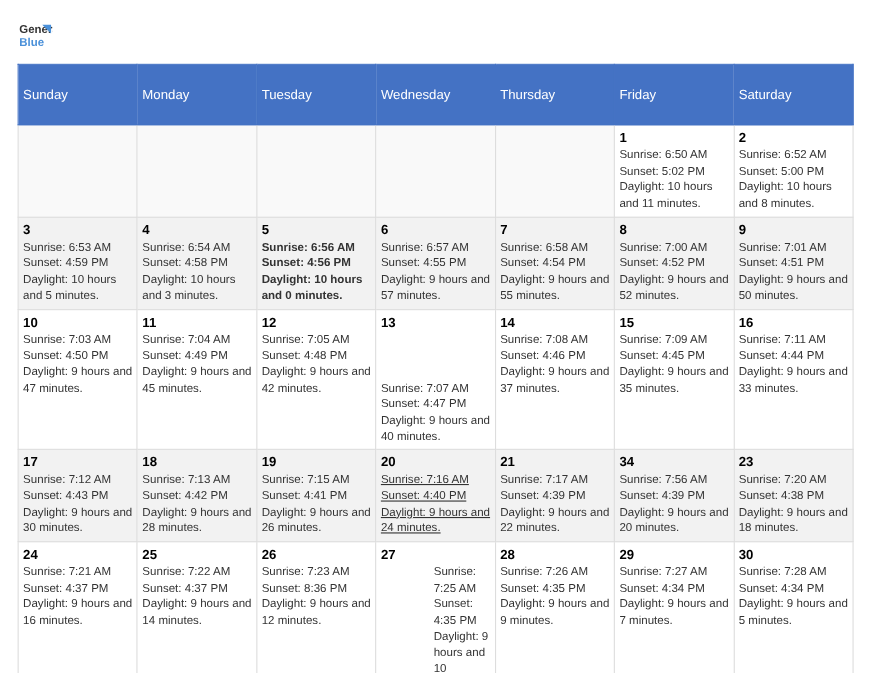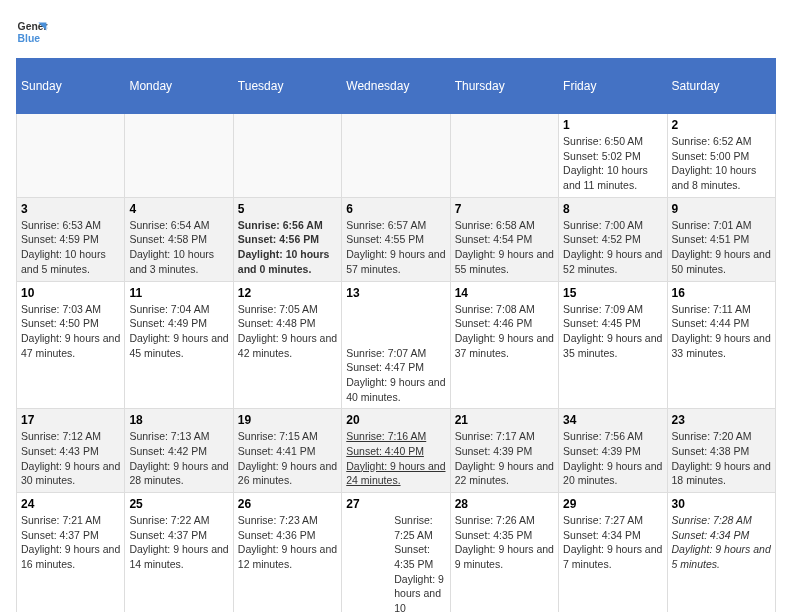--- a/index.html
+++ b/index.html
@@ -270,21 +270,21 @@
         </td>
         <td>
           <div class="day-number">25</div>
           <div class="day-info" style="white-space: pre-line;">Sunrise: 7:22 AM
 Sunset: 4:37 PM
 Daylight: 9 hours and 14 minutes.</div>
         </td>
         <td>
           <div class="day-number">26</div>
           <div class="day-info" style="white-space: pre-line;">Sunrise: 7:23 AM
-Sunset: 4:36 PM
+Sunset: 8:36 PM
 Daylight: 9 hours and 12 minutes.</div>
         </td>
         <td>
           <div class="day-number">27</div>
           <div class="day-info" style="white-space: pre-line; margin-left: 48px;">Sunrise: 7:25 AM
 Sunset: 4:35 PM
 Daylight: 9 hours and 10 minutes.</div>
         </td>
         <td>
           <div class="day-number">28</div>
@@ -293,19 +293,19 @@
 Daylight: 9 hours and 9 minutes.</div>
         </td>
         <td>
           <div class="day-number">29</div>
           <div class="day-info" style="white-space: pre-line;">Sunrise: 7:27 AM
 Sunset: 4:34 PM
 Daylight: 9 hours and 7 minutes.</div>
         </td>
         <td>
           <div class="day-number">30</div>
-          <div class="day-info" style="white-space: pre-line; font-style: italic;">Sunrise: 7:28 AM
+          <div class="day-info" style="white-space: pre-line;">Sunrise: 7:28 AM
 Sunset: 4:34 PM
 Daylight: 9 hours and 5 minutes.</div>
         </td>
       </tr>
     </tbody>
 </table>
 
 </body></html>

